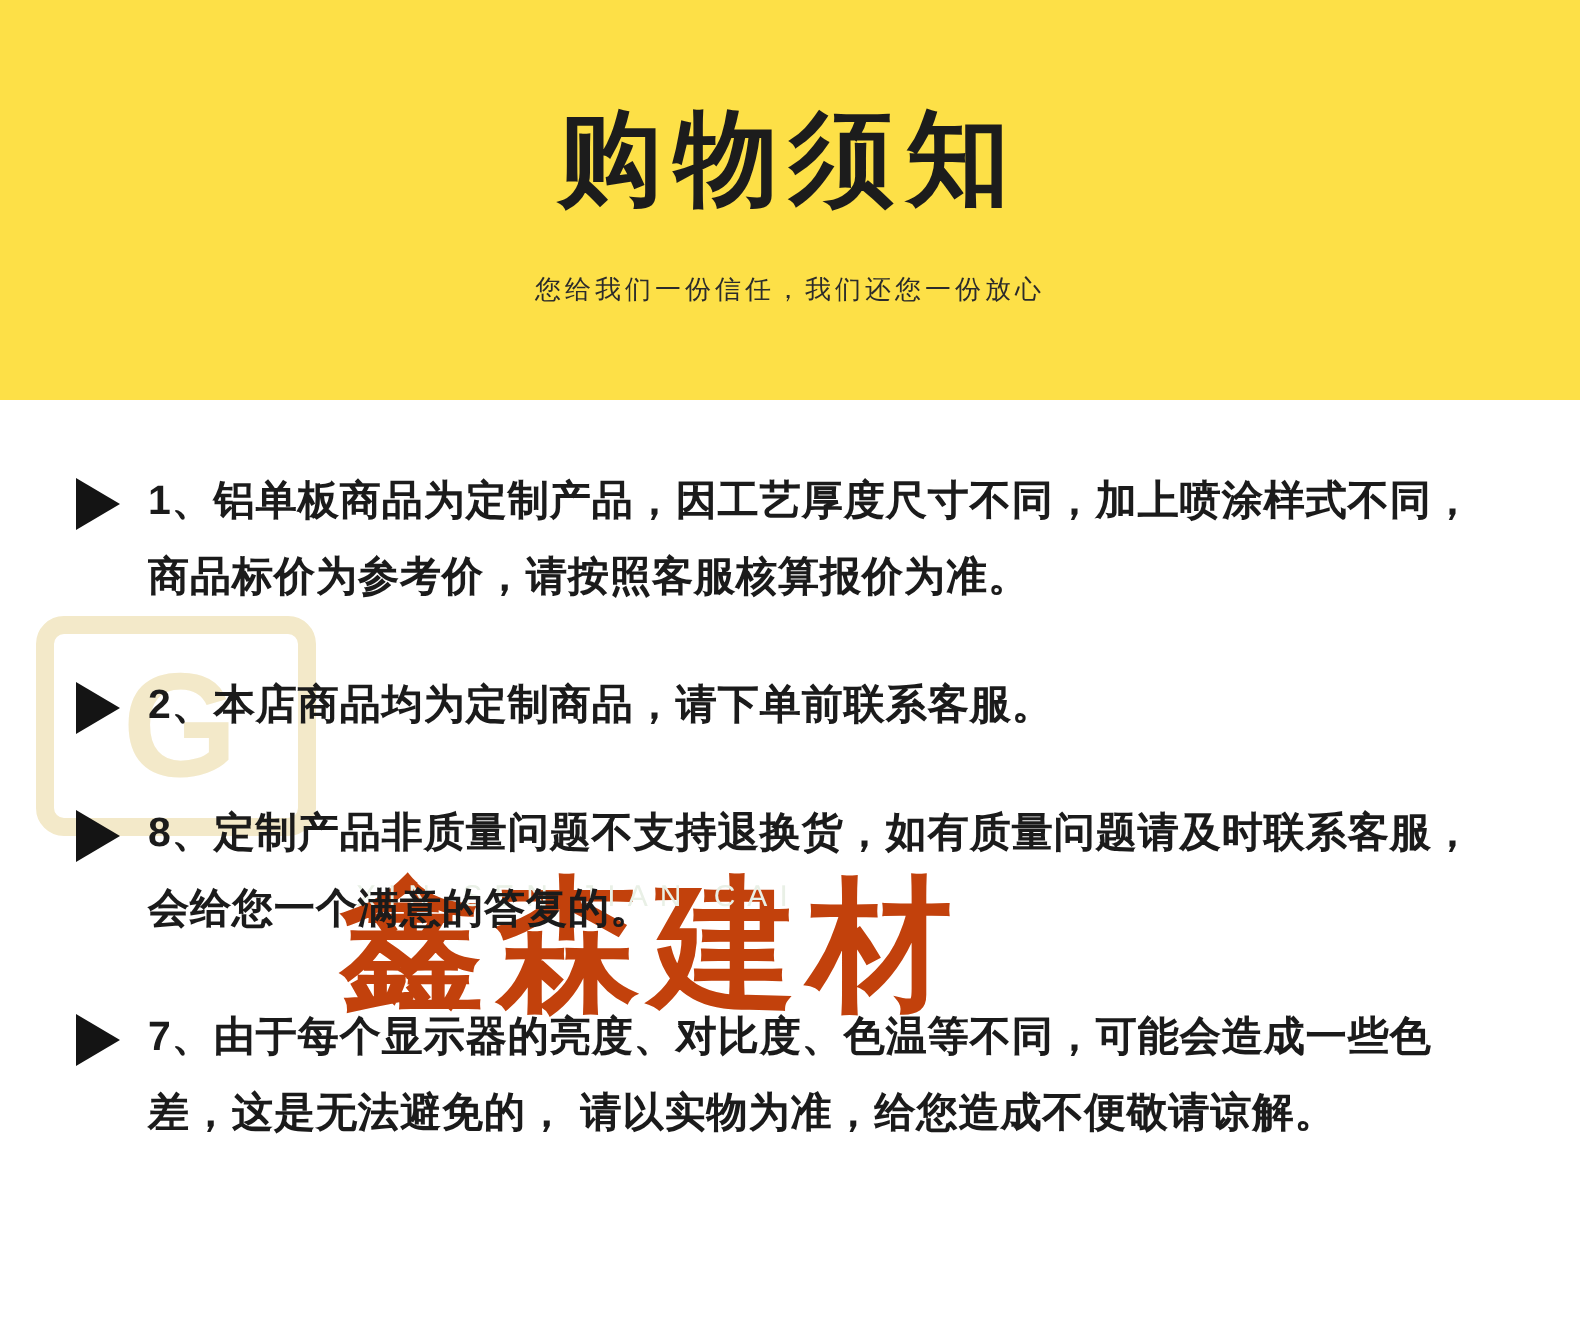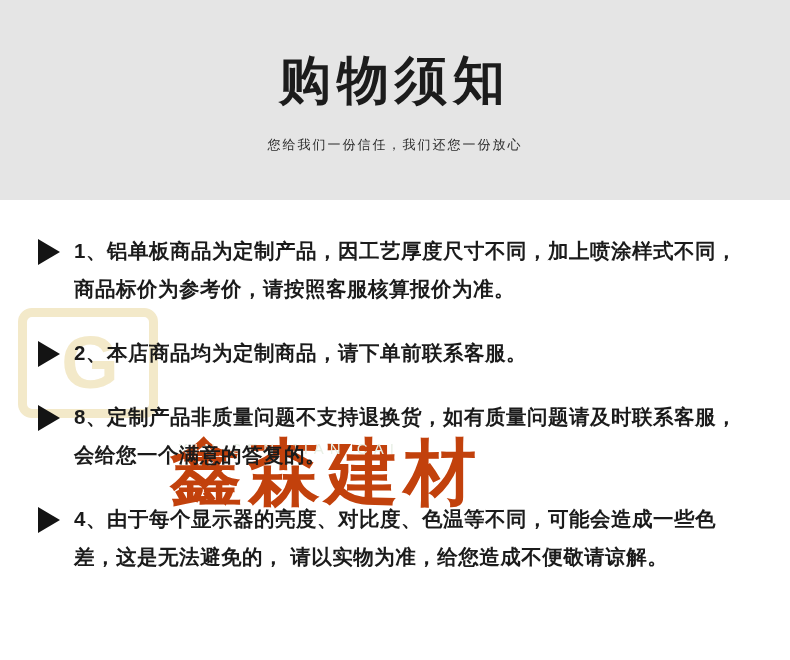--- a/index.html
+++ b/index.html
@@ -18,21 +18,21 @@
     width: 790px;
     height: 660px;
     background: #ffffff;
     overflow: hidden;
   }
   
   .header {
     position: relative;
     width: 790px;
     height: 200px;
-    background: #e5e5e5;
+    background: #fde047;
     box-sizing: border-box;
     display: flex;
     flex-direction: column;
     align-items: center;
     justify-content: center;
   }
   .header-title {
     font-size: 52px;
     font-weight: bold;
     color: #1c1c1c;
@@ -151,17 +151,17 @@
       <div class="item-text">2、本店商品均为定制商品，请下单前联系客服。</div>
     </div>
 
     <div class="item">
       <span class="arrow-icon"></span>
       <div class="item-text">8、定制产品非质量问题不支持退换货，如有质量问题请及时联系客服，会给您一个满意的答复的。</div>
     </div>
 
     <div class="item">
       <span class="arrow-icon"></span>
-      <div class="item-text">4、由于每个显示器的亮度、对比度、色温等不同，可能会造成一些色差，这是无法避免的， 请以实物为准，给您造成不便敬请谅解。</div>
+      <div class="item-text">7、由于每个显示器的亮度、对比度、色温等不同，可能会造成一些色差，这是无法避免的， 请以实物为准，给您造成不便敬请谅解。</div>
     </div>
 
   </div>
 </div>
 
 </body></html>

